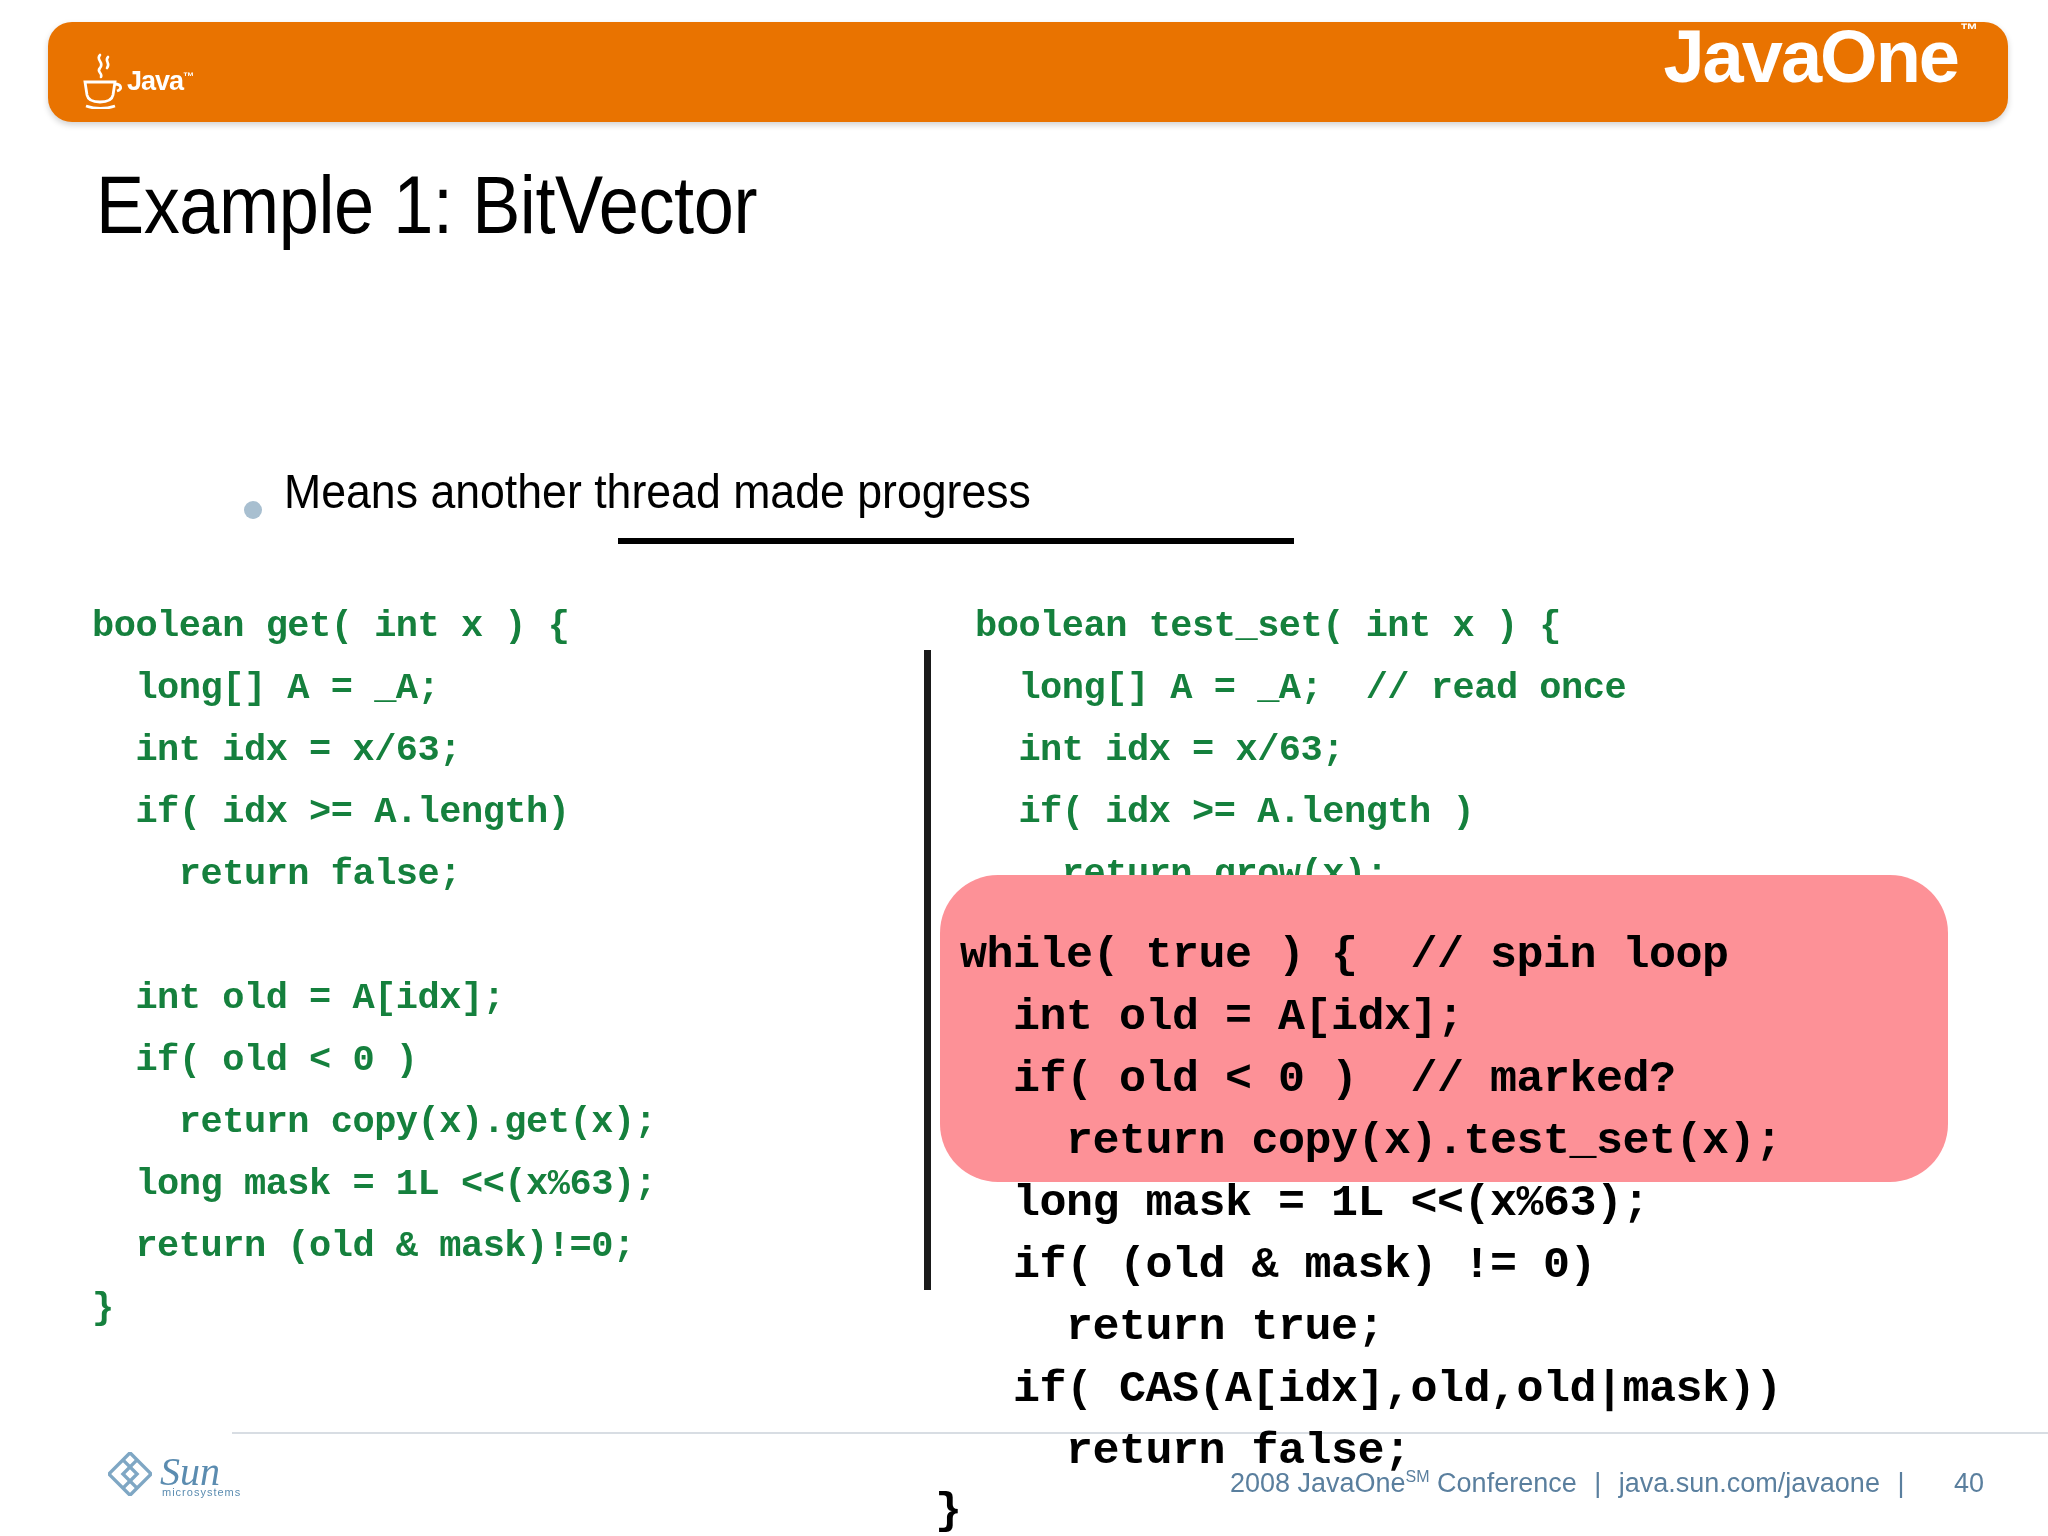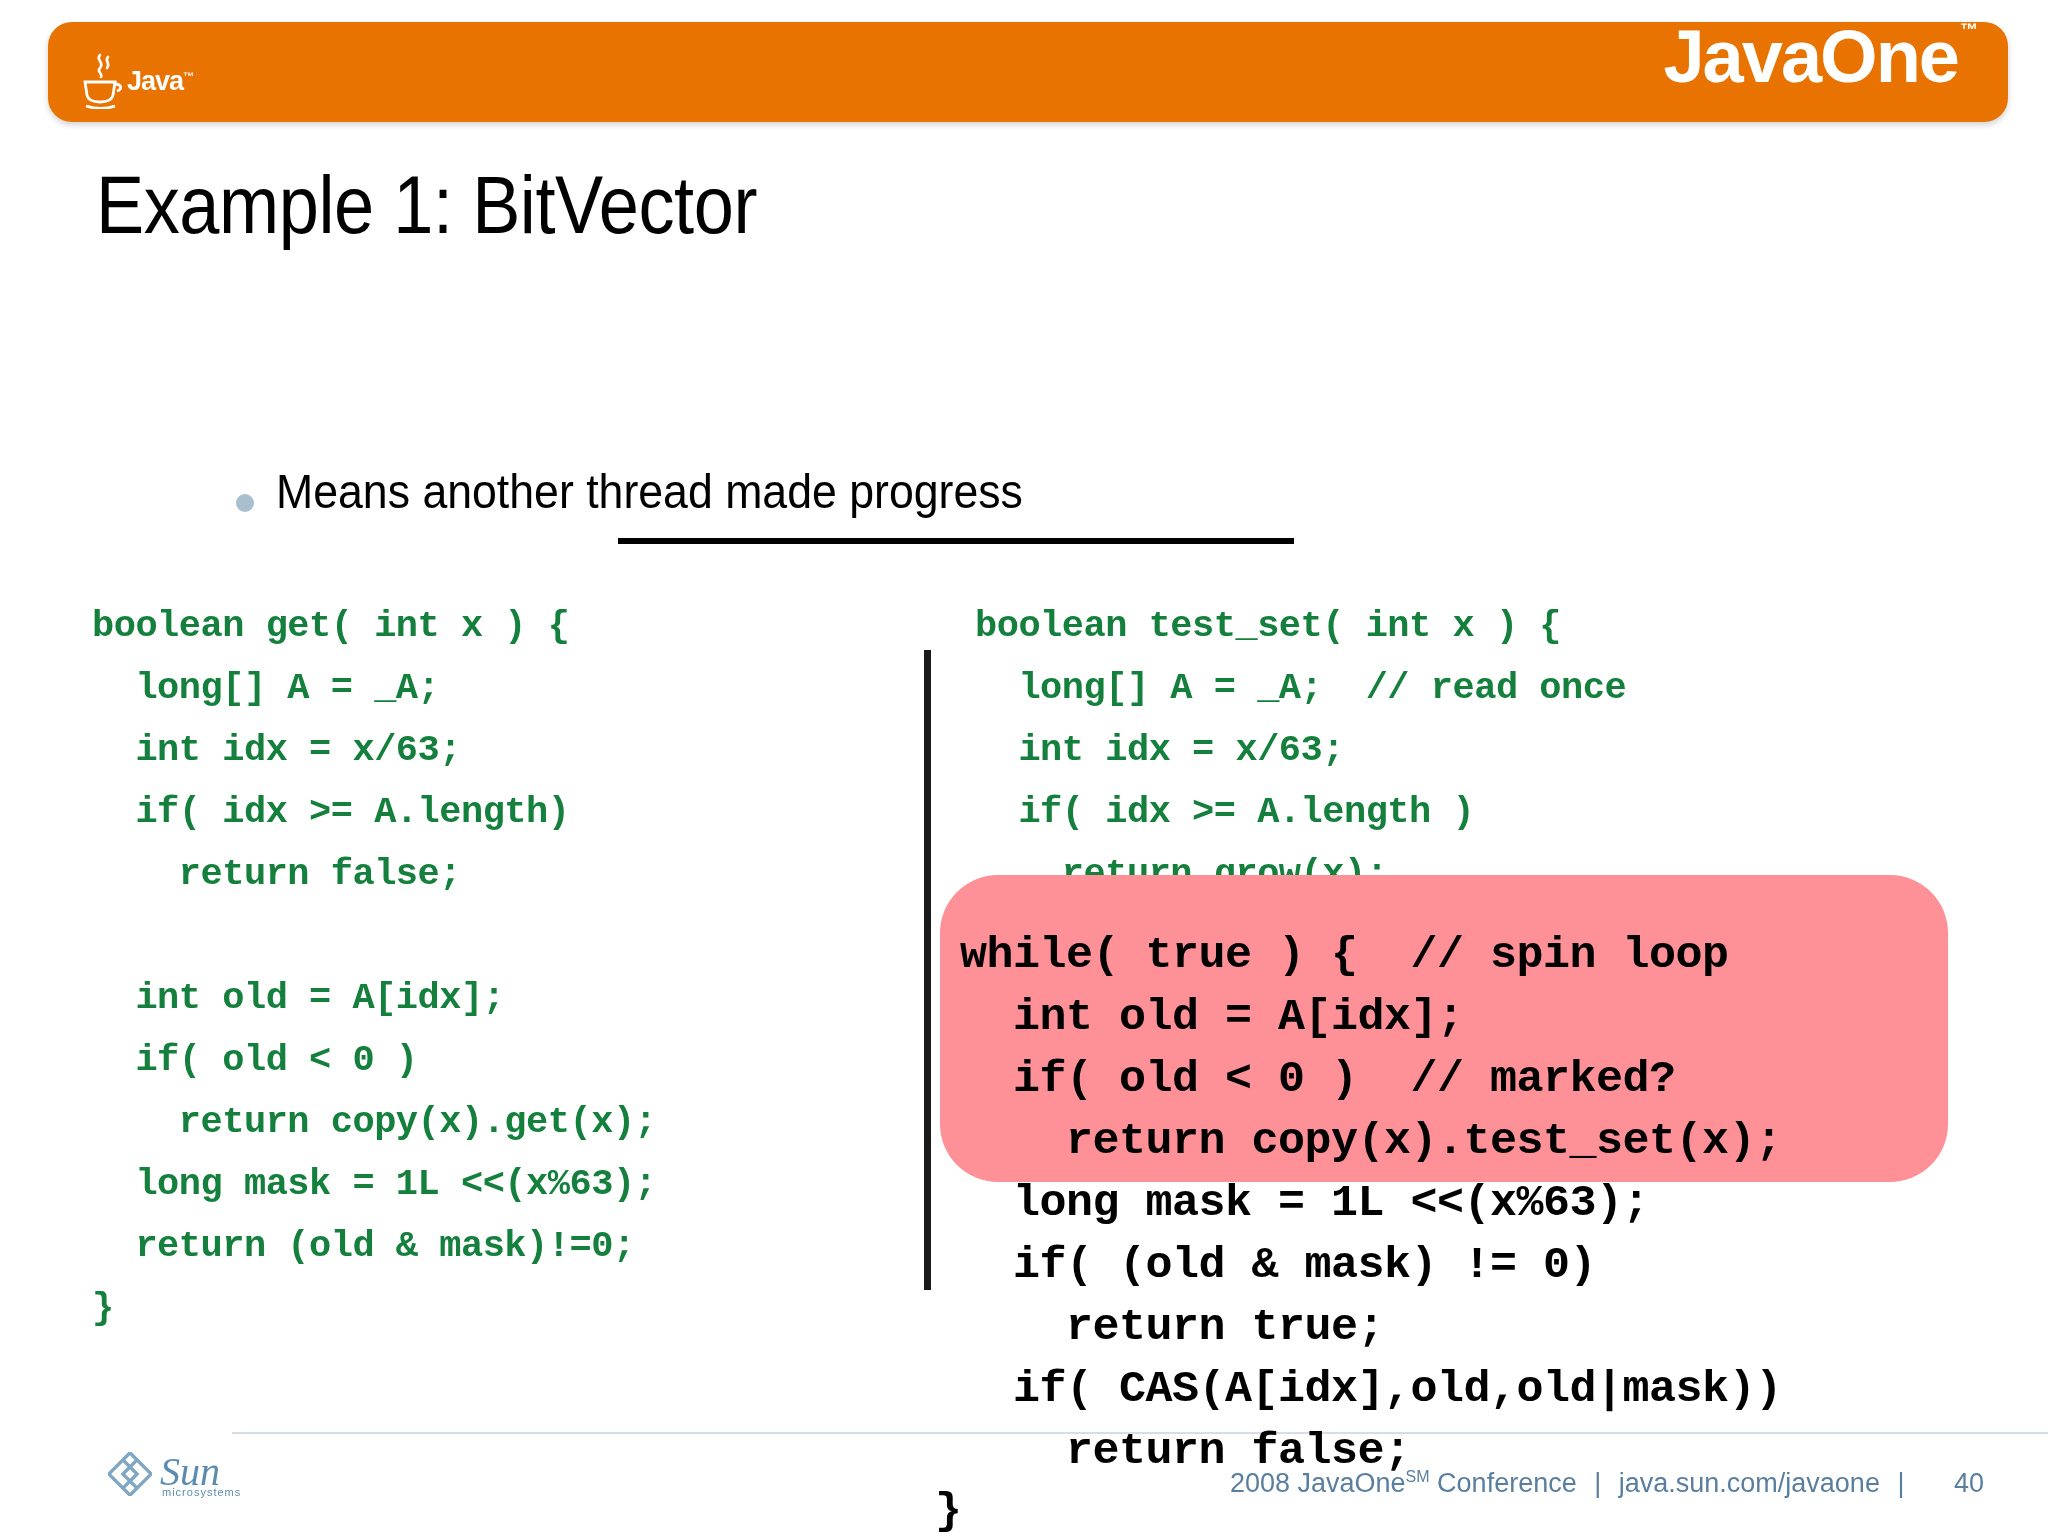--- a/index.html
+++ b/index.html
@@ -110,24 +110,24 @@
   #bullet-1-text {
     font-size: 56px;
     color: #000000;
     white-space: nowrap;
     transform: scaleX(0.92);
     transform-origin: left top;
   }
 
   #bullet-2 {
     position: absolute;
-    left: 236px;
+    left: 244px;
     top: 464px;
     display: flex;
-    align-items: center;
+    align-items: flex-end;
   }
   .dot-icon {
     width: 18px;
     height: 18px;
     border-radius: 50%;
     background: #a8bfd0;
     margin-right: 22px;
     margin-top: 22px;
     flex: none;
   }

